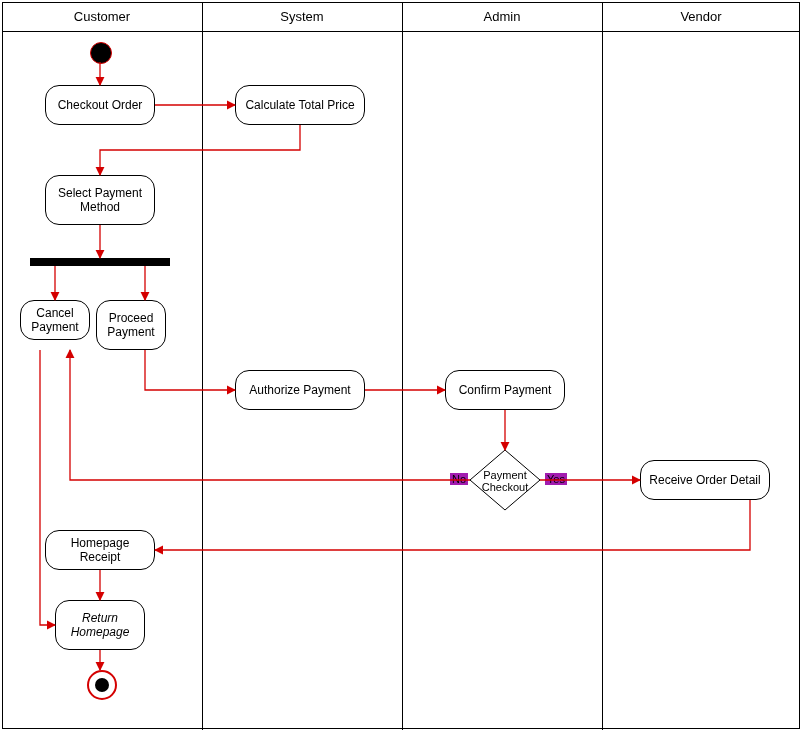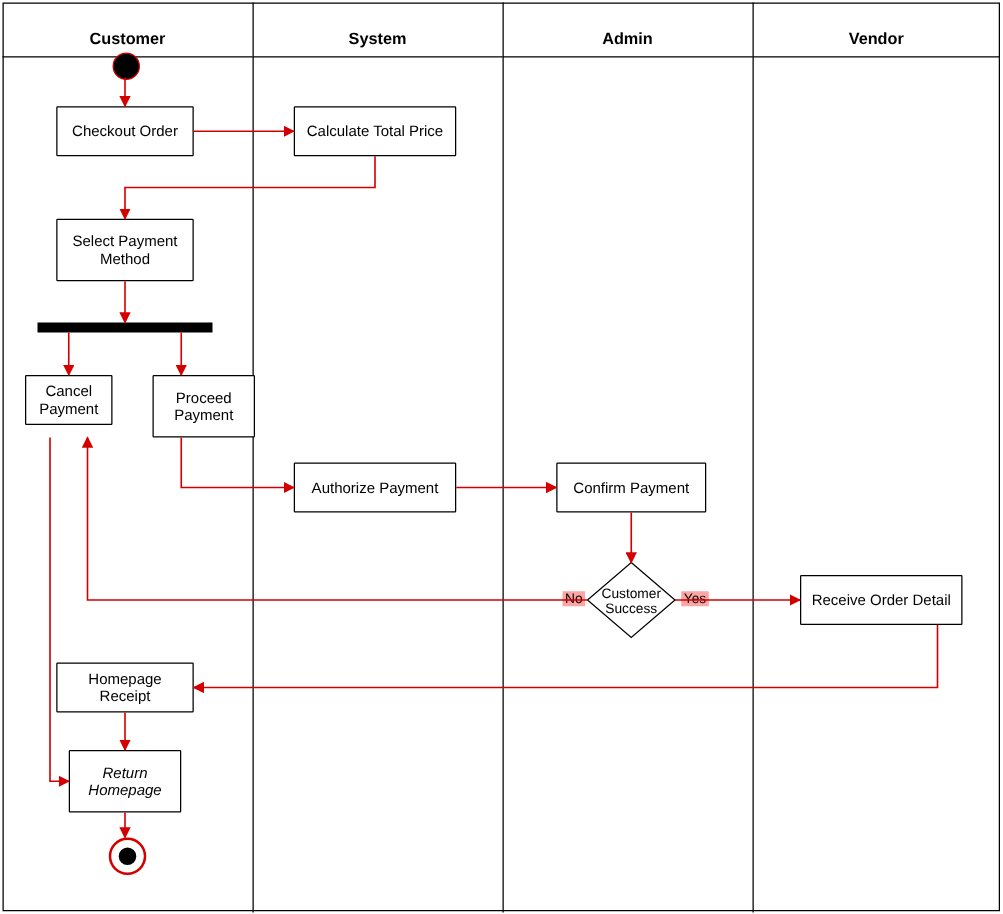--- a/index.html
+++ b/index.html
@@ -1,28 +1,28 @@
 <!DOCTYPE html>
 <html><head>
 <meta charset="utf-8">
 <style>
   body { margin:0; padding:0; font-family: Arial, Helvetica, sans-serif; background:#fff; }
   .canvas { position:relative; width:802px; height:731px; }
   .lane-border { position:absolute; border-left:1px solid #000; height:728px; top:2px; }
   .frame { position:absolute; left:2px; top:2px; width:798px; height:727px; border:1px solid #000; box-sizing:border-box; }
-  .lane-header { position:absolute; top:16px; height:30px; display:flex; align-items:center; justify-content:center; font-size:13px; font-weight:bold; border-bottom:1px solid #000; box-sizing:border-box; }
-  .node { position:absolute; border:1px solid #000; border-radius:1px; background:#fff; display:flex; align-items:center; justify-content:center; text-align:center; font-size:12px; padding:6px; box-sizing:border-box; }
+  .lane-header { position:absolute; top:2px; height:30px; display:flex; align-items:center; justify-content:center; font-size:13px; font-weight:normal; border-bottom:1px solid #000; box-sizing:border-box; }
+  .node { position:absolute; border:1px solid #000; border-radius:14px; background:#fff; display:flex; align-items:center; justify-content:center; text-align:center; font-size:12px; padding:6px; box-sizing:border-box; }
   .start { position:absolute; width:20px; height:20px; border-radius:50%; background:#000; border:1px solid #d40000; }
   .end-outer { position:absolute; width:26px; height:26px; border-radius:50%; border:2px solid #d40000; background:#fff; display:flex; align-items:center; justify-content:center; }
   .end-inner { width:14px; height:14px; border-radius:50%; background:#000; }
   .bar { position:absolute; background:#000; height:8px; }
   .decision { position:absolute; width:70px; height:60px; }
   .decision svg { width:100%; height:100%; overflow:visible; }
   .decision-label { position:absolute; font-size:11px; text-align:center; width:70px; }
-  .edge-label { position:absolute; font-size:11px; background:#fca5a5; padding:0 2px; }
+  .edge-label { position:absolute; font-size:11px; background:#a21caf; padding:0 2px; }
   svg.arrows { position:absolute; left:0; top:0; width:802px; height:731px; pointer-events:none; }
 </style>
 </head>
 <body>
 
 <div class="canvas">
 
   <div class="frame"></div>
 
   <div class="lane-border" style="left:202px;"></div>
@@ -39,32 +39,32 @@
   <div class="node" style="left:45px; top:85px; width:110px; height:40px;">Checkout Order</div>
 
   <div class="node" style="left:235px; top:85px; width:130px; height:40px;">Calculate Total Price</div>
 
   <div class="node" style="left:45px; top:175px; width:110px; height:50px;">Select Payment Method</div>
 
   <div class="bar" style="left:30px; top:258px; width:140px;"></div>
 
   <div class="node" style="left:20px; top:300px; width:70px; height:40px;">Cancel Payment</div>
 
-  <div class="node" style="left:122px; top:300px; width:82px; height:50px;">Proceed Payment</div>
+  <div class="node" style="left:96px; top:300px; width:70px; height:50px;">Proceed Payment</div>
 
   <div class="node" style="left:235px; top:370px; width:130px; height:40px;">Authorize Payment</div>
 
   <div class="node" style="left:445px; top:370px; width:120px; height:40px;">Confirm Payment</div>
 
   <div class="decision" style="left:470px; top:450px;">
     <svg viewBox="0 0 70 60">
         <polygon points="35,0 70,30 35,60 0,30" fill="#fff" stroke="#000" stroke-width="1"></polygon>
       </svg>
   </div>
-  <div class="decision-label" style="left:470px; top:469px;">Customer Success</div>
+  <div class="decision-label" style="left:470px; top:469px;">Payment Checkout</div>
 
   <div class="node" style="left:640px; top:460px; width:130px; height:40px;">Receive Order Detail</div>
 
   <div class="node" style="left:45px; top:530px; width:110px; height:40px;">Homepage Receipt</div>
 
   <div class="node" style="left:55px; top:600px; width:90px; height:50px;font-style:italic;">Return Homepage</div>
 
   <div class="end-outer" style="left:87px; top:670px;">
     <div class="end-inner"></div>
   </div>

